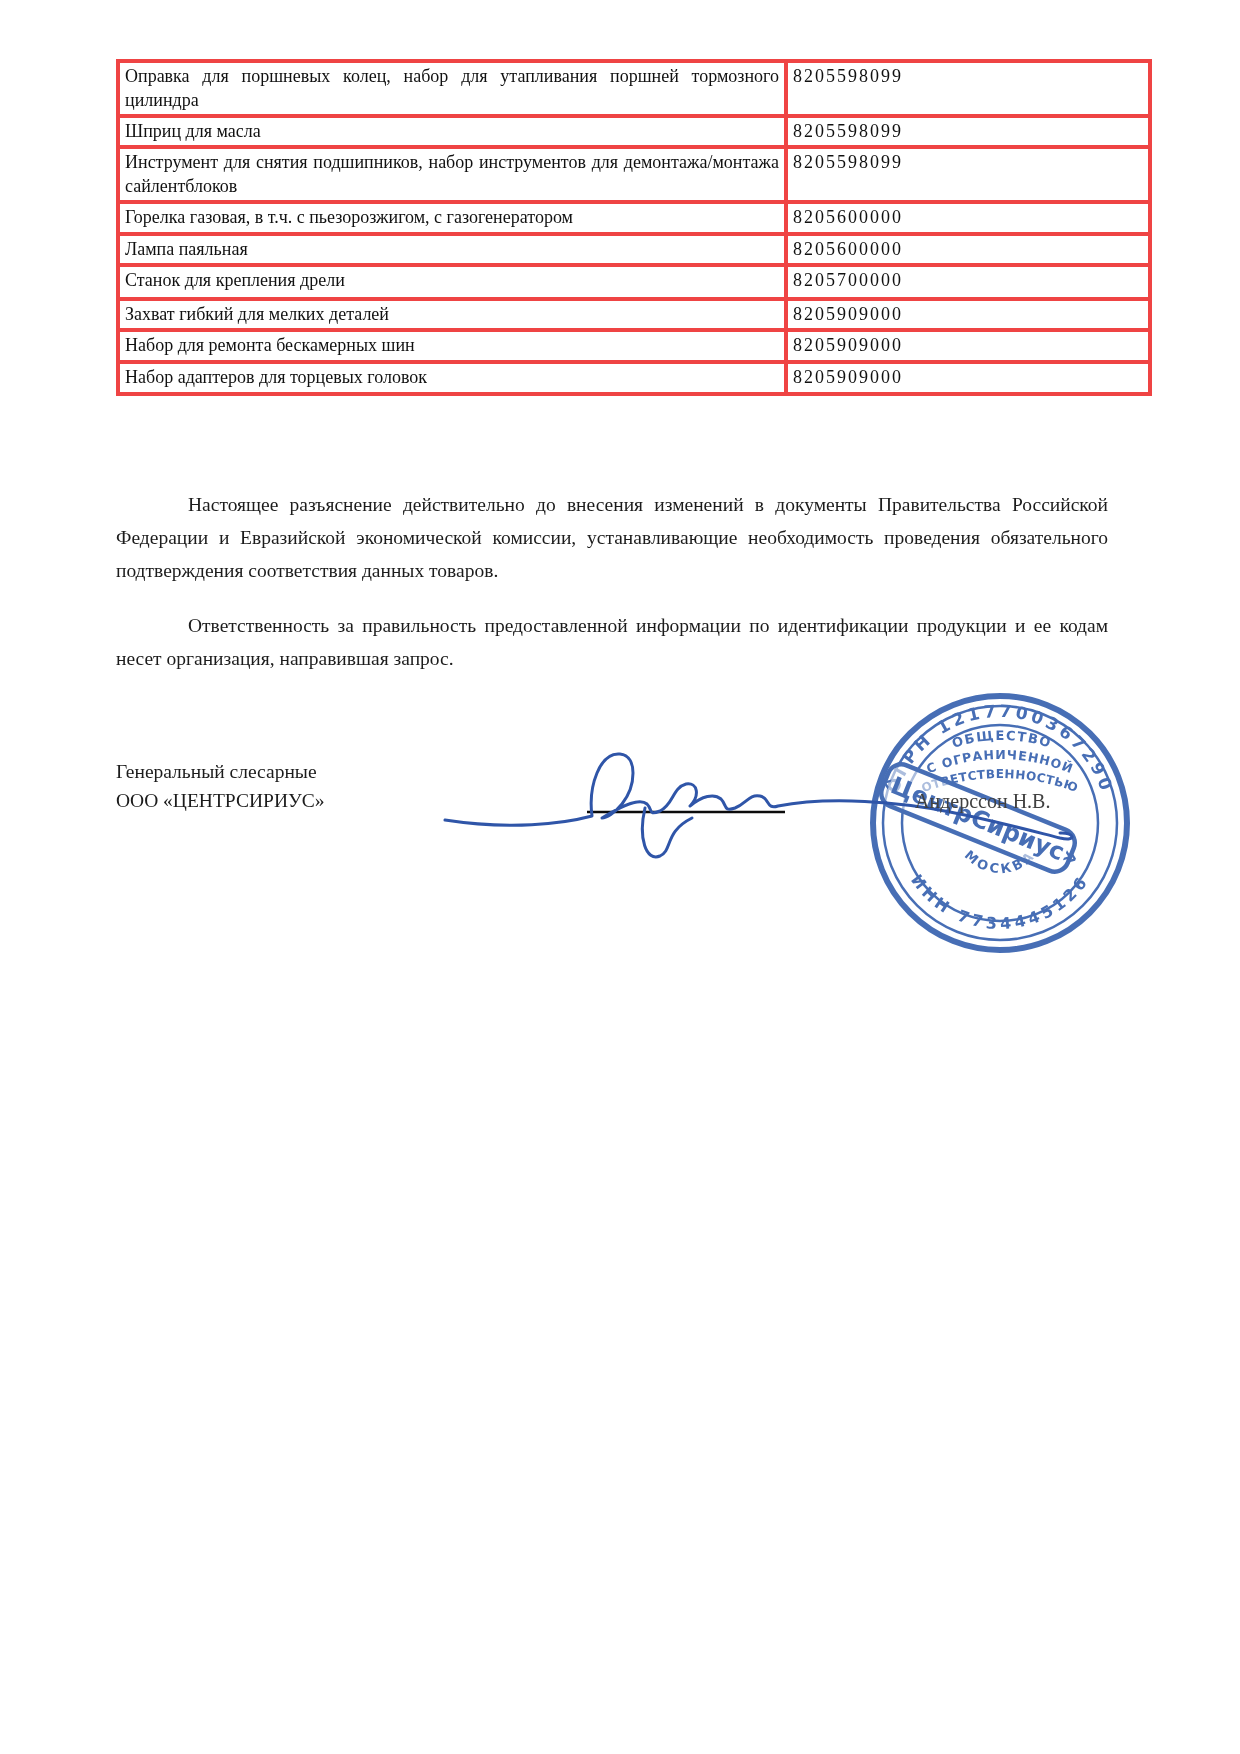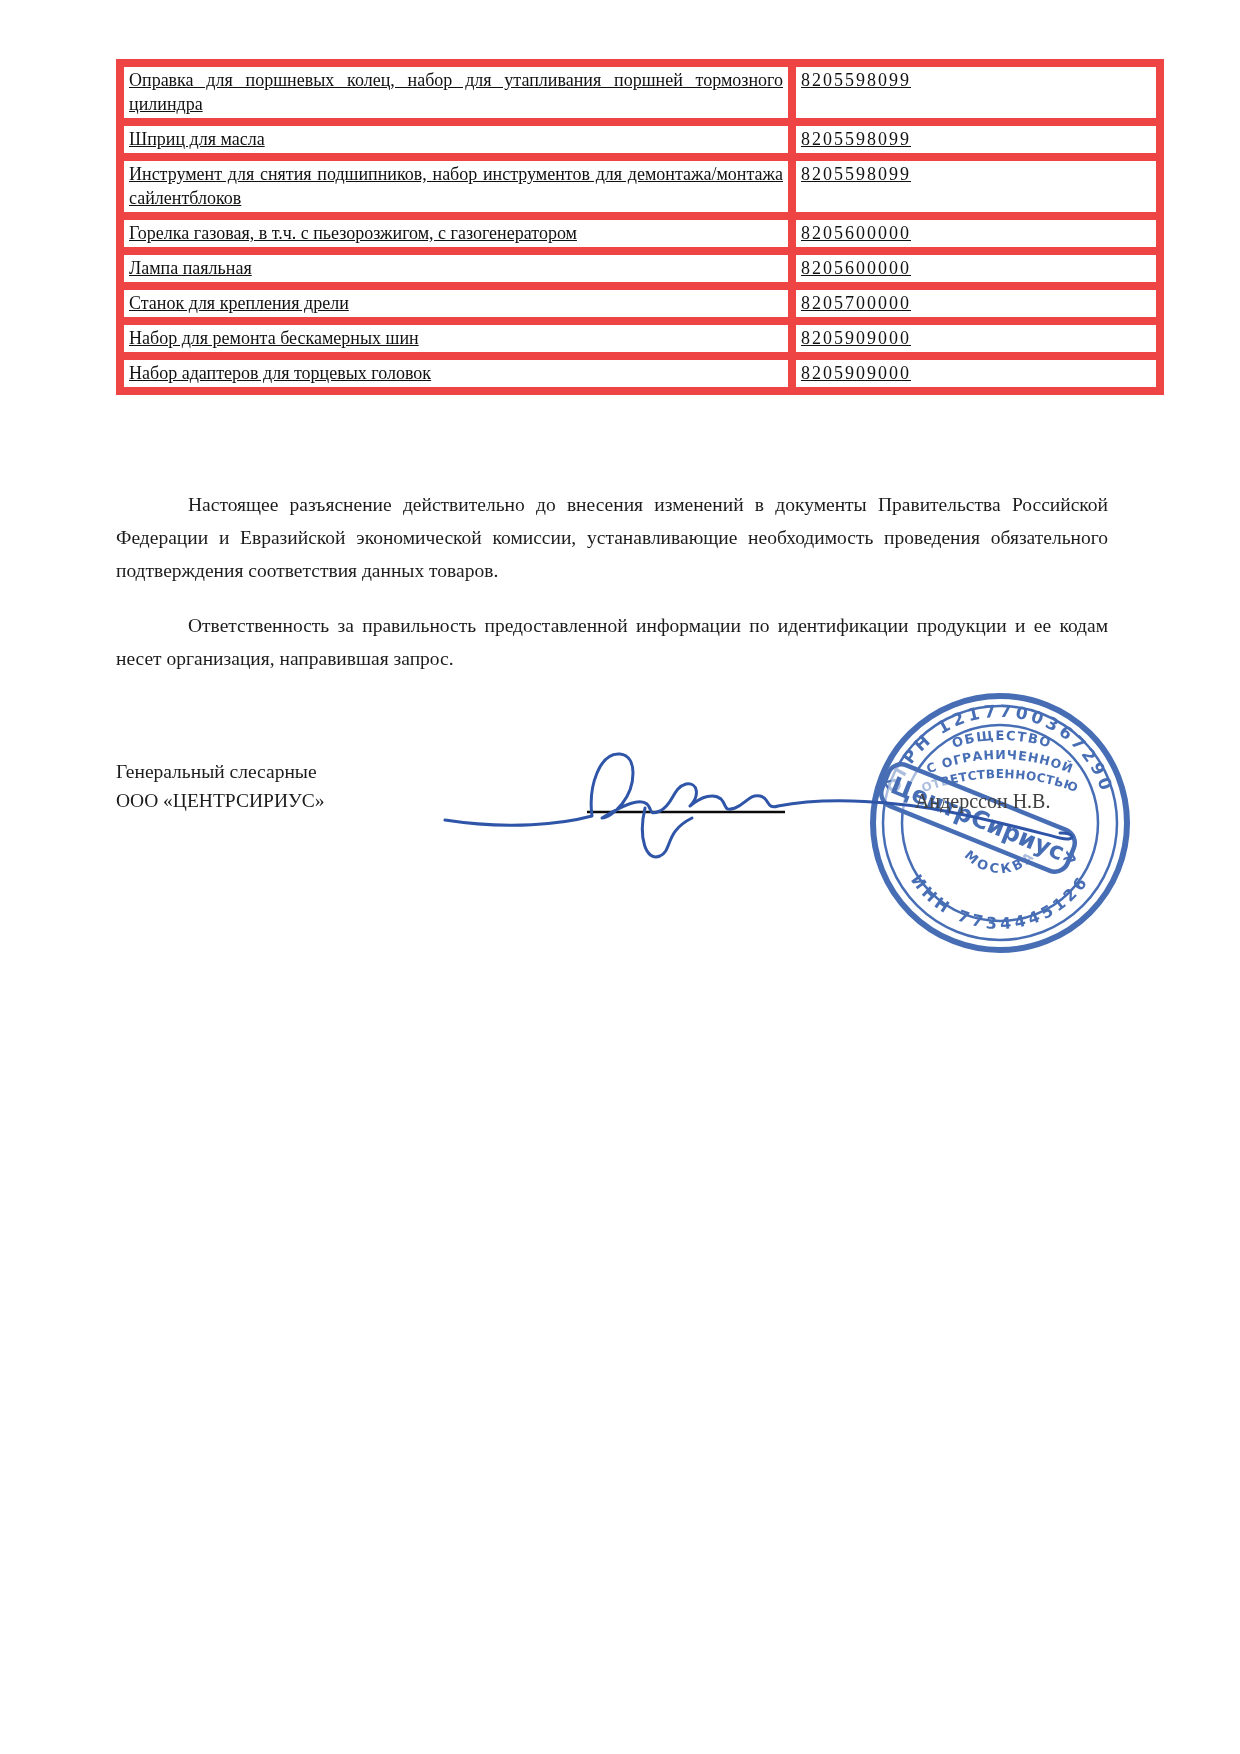--- a/index.html
+++ b/index.html
@@ -18,25 +18,24 @@
     position:absolute;
     left:116px;top:59px;
     width:1004px;
     border-collapse:collapse;
     table-layout:fixed;
     font-size:18px;
     line-height:24px;
     color:#111;
   }
   table.goods td{
-    border:8px solid #ef4444;
+    border:4px solid #ef4444;
     padding:1px 5px 2px 5px;
     vertical-align:top;
     overflow:hidden;
-    text-decoration:underline;
   }
   table.goods td.c-name{width:654px;text-align:justify;}
   table.goods td.c-code{width:350px;letter-spacing:2px;}
 
   
   .paras{
     position:absolute;
     left:116px;top:488px;
     width:1004px;
     font-size:19.5px;
@@ -105,20 +104,24 @@
           <td class="c-name">Горелка газовая, в т.ч. с пьезорозжигом, с газогенератором</td>
           <td class="c-code">8205600000</td>
         </tr>
         <tr style="height: 31px;">
           <td class="c-name">Лампа паяльная</td>
           <td class="c-code">8205600000</td>
         </tr>
         <tr style="height: 34px;">
           <td class="c-name">Станок для крепления дрели</td>
           <td class="c-code">8205700000</td>
+        </tr>
+        <tr style="height: 31px;">
+          <td class="c-name">Захват гибкий для мелких деталей</td>
+          <td class="c-code">8205909000</td>
         </tr>
         <tr style="height: 32px; margin-top: 47px;">
           <td class="c-name">Набор для ремонта бескамерных шин</td>
           <td class="c-code">8205909000</td>
         </tr>
         <tr style="height: 32px;">
           <td class="c-name">Набор адаптеров для торцевых головок</td>
           <td class="c-code">8205909000</td>
         </tr>
       </tbody>

